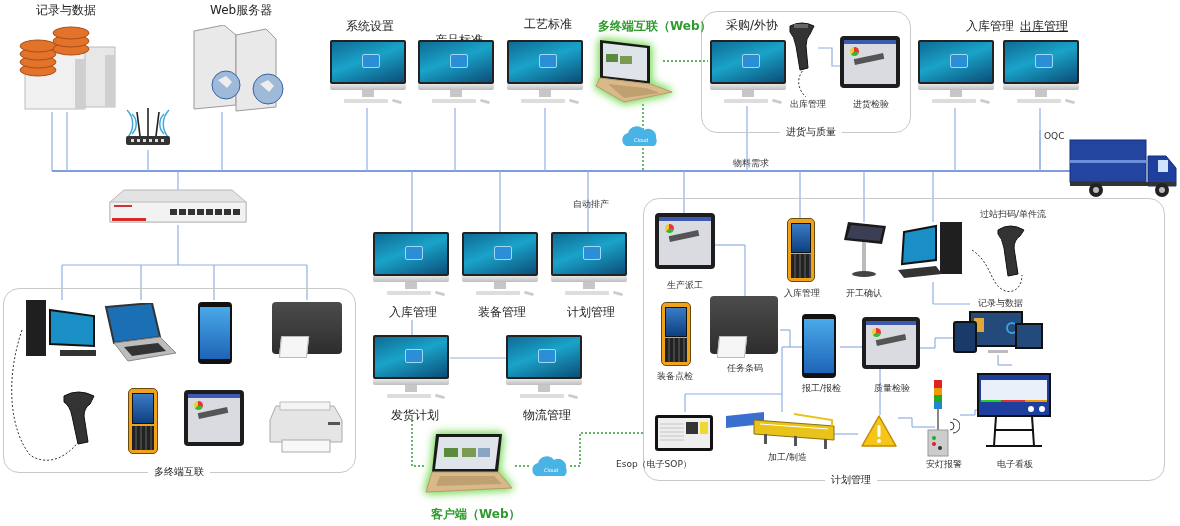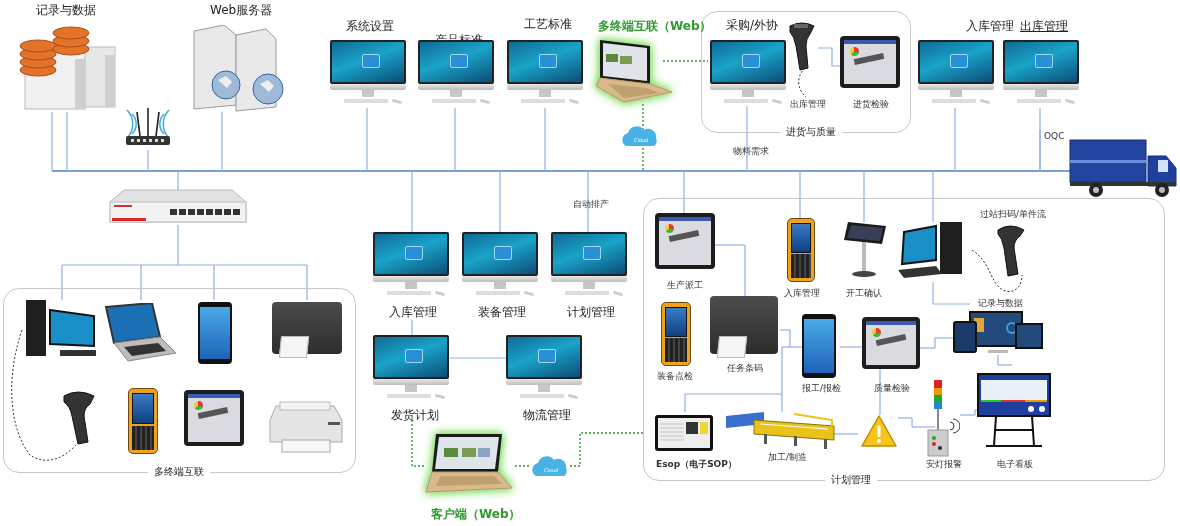--- a/index.html
+++ b/index.html
@@ -261,21 +261,21 @@
 
 <div class="tablet" style="left:840px;top:36px;width:60px;height:52px;">
     <div class="in">
       <div class="bar"></div>
       <div class="pie"></div>
       <div class="mach"></div>
     </div>
   </div>
 <div class="lbl sm" style="left:853px;top:100px;">进货检验</div>
 
-<div class="lbl sm" style="left:733px;top:147px;text-align:center;">物料需求</div>
+<div class="lbl sm" style="left:733px;top:159px;text-align:center;">物料需求</div>
 
 <div class="lbl" style="left:936px;top:20px;margin-left:30px;">入库管理</div>
 <div class="monitor" style="left:918px;top:40px;">
     <div class="scr">
       <div class="in"></div>
     </div>
     <div class="chin"></div>
     <div class="neck"></div>
     <div class="kb"></div>
     <div class="mouse"></div>
@@ -534,21 +534,21 @@
         <line x1="6" y1="10" x2="30" y2="10"></line>
         <line x1="6" y1="14" x2="30" y2="14"></line>
         <line x1="6" y1="18" x2="30" y2="18"></line>
         <line x1="6" y1="22" x2="30" y2="22"></line>
         <line x1="6" y1="26" x2="30" y2="26"></line>
       </g>
       <rect x="32" y="8" width="12" height="12" fill="#333"></rect>
       <rect x="46" y="8" width="8" height="12" fill="#f2d632"></rect>
     </svg>
 </div>
-<div class="lbl sm" style="left:656px;top:460px;font-weight:bold;">Esop（电子SOP）</div>
+<div class="lbl sm" style="left:616px;top:460px;">Esop（电子SOP）</div>
 
 <div class="abs" style="left:724px;top:410px;width:112px;height:42px;">
   <svg width="112" height="42">
       <path d="M2,6 L40,2 L40,14 L2,18 Z" fill="#3b6fcf"></path>
       <path d="M30,10 L110,16 L110,30 L30,24 Z" fill="#e9c21a" stroke="#8a7010"></path>
       <path d="M36,14 L104,19" stroke="#fff" stroke-width="1"></path>
       <g fill="#555">
         <rect x="40" y="24" width="3" height="10"></rect>
         <rect x="70" y="26" width="3" height="10"></rect>
         <rect x="100" y="29" width="3" height="10"></rect>

